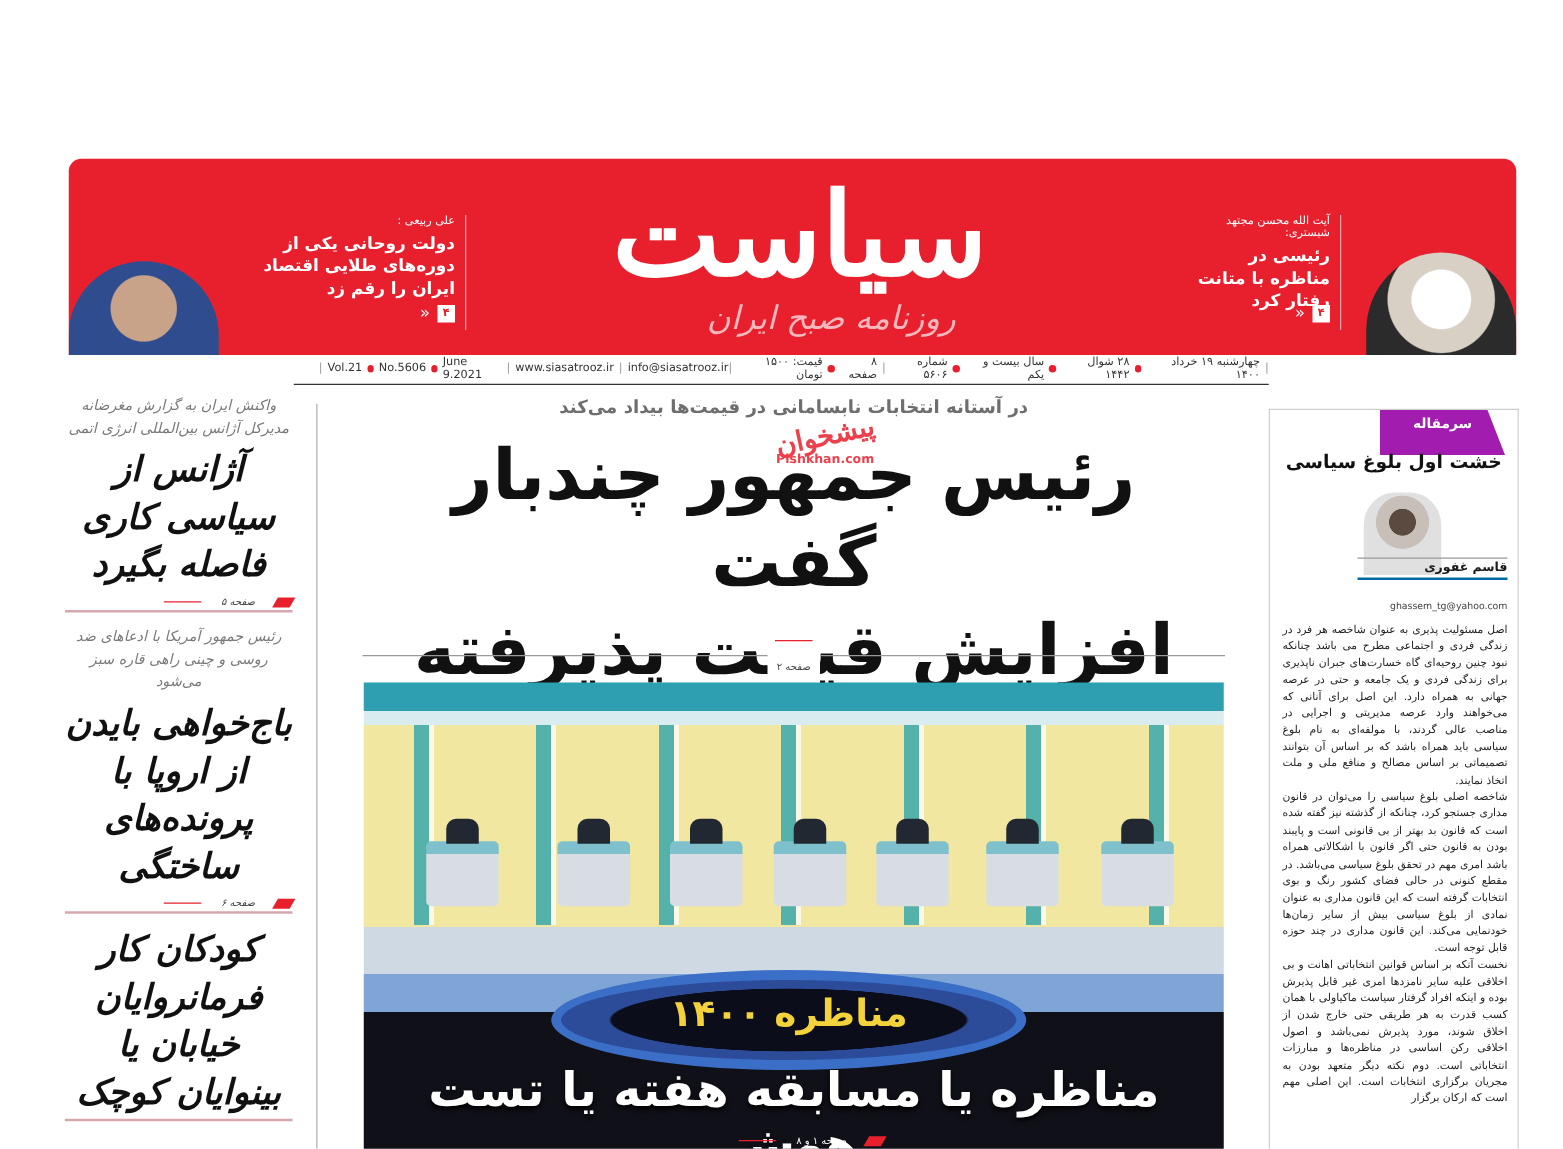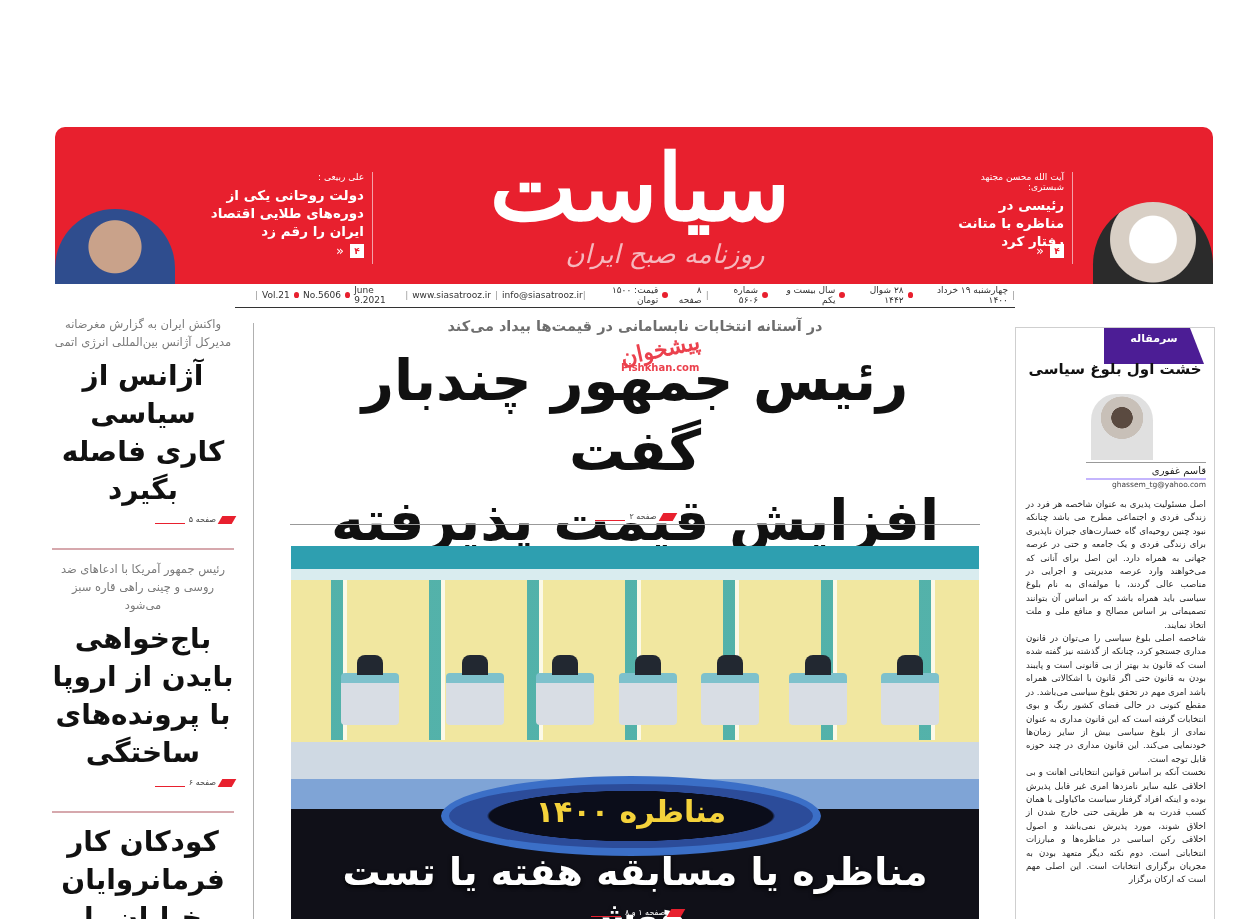--- a/index.html
+++ b/index.html
@@ -46,37 +46,37 @@
   }
   .infobar .fa { direction: rtl; display: flex; gap: 4px; align-items: center; }
   .infobar .en { direction: ltr; display: flex; gap: 4px; align-items: center; }
   .dot { width: 6px; height: 6px; border-radius: 50%; background: #e8202e; display: inline-block; }
   .sep { color: #999999; }
   .rule-top { position: absolute; left: 235px; top: 307px; width: 780px; height: 1px; background: #333333; }
 
   
   .left-col { position: absolute; left: 52px; top: 315px; width: 182px; direction: rtl; text-align: center; }
   .vrule-left { position: absolute; left: 253px; top: 323px; width: 1px; height: 596px; background: #b0b0b0; }
-  .story { position: relative; padding-bottom: 24px; border-bottom: 2px solid #d6a8ad; margin-bottom: 10px; }
+  .story { position: relative; padding-bottom: 2px; border-bottom: 2px solid #d6a8ad; margin-bottom: 10px; font-style: italic; }
   .story .kicker { font-size: 11.5px; color: #7a7a7a; line-height: 18px; }
   .story .title { font-size: 28px; font-weight: bold; line-height: 38px; color: #111111; margin-top: 6px; }
-  .pref { display: flex; align-items: flex-end; justify-content: flex-end; gap: 4px; direction: ltr; margin-top: 6px; font-size: 8px; color: #444444; }
+  .pref { display: flex; align-items: center; justify-content: flex-end; gap: 16px; direction: ltr; margin-top: 6px; font-size: 8px; color: #444444; }
   .pref .flag { width: 14px; height: 8px; background: #e8202e; transform: skewX(-30deg); }
   .pref .line { width: 30px; height: 1px; background: #e8202e; }
 
   
   .center { position: absolute; left: 290px; top: 318px; width: 690px; direction: rtl; text-align: center; }
   .center .kicker { font-size: 14.5px; color: #6e6e6e; font-weight: bold; }
   .center .lead { font-size: 56px; font-weight: bold; line-height: 70px; color: #111111; margin-top: 12px; }
   .watermark { position: absolute; left: 330px; top: 18px; color: #e8202e; opacity: 0.85; text-align: center; }
   .watermark .fa { font-size: 22px; font-weight: bold; font-family: "DejaVu Serif", serif; transform: rotate(-12deg); }
   .watermark .en { font-size: 10px; font-weight: bold; direction: ltr; }
   .center-pref { position: absolute; left: 290px; top: 512px; width: 690px; display: flex; align-items: center; justify-content: center; }
   .center-pref .rule { position: absolute; left: 0; right: 0; top: 12px; height: 1px; background: #999999; }
-  .center-pref .pref { position: relative; background: #ffffff; padding: 0 6px; margin-top: 0; }
+  .center-pref .pref { position: relative; background: #ffffff; padding: 0 6px; margin-top: 0; flex-direction: column; }
 
   .photo-main {
     position: absolute; left: 291px; top: 546px; width: 688px; height: 376px; overflow: hidden;
     background: linear-gradient(180deg, #2e9fb0 0 6%, #d9ecef 6% 9%, #f1e7a0 9% 52%, #cfd9e3 52% 62%, #7fa4d6 62% 70%, #101018 70%);
   }
   .photo-main .stripes {
     position: absolute; left: 0; right: 0; top: 34px; height: 160px;
     background: repeating-linear-gradient(90deg, transparent 0 40px, #1fa0ad 40px 52px, #ffffff 52px 56px, transparent 56px 98px);
     opacity: 0.75;
   }
@@ -88,24 +88,24 @@
   }
   .stage-ring .logo-txt { position: absolute; left: 0; right: 0; top: 10px; text-align: center; font-size: 30px; font-weight: bold; color: #f4d23b; direction: rtl; }
   .photo-main .overlay-title {
     position: absolute; left: 0; right: 0; top: 304px; text-align: center; direction: rtl;
     font-size: 38px; font-weight: bold; color: #ffffff; text-shadow: 0 2px 4px #000000;
   }
   .photo-main .pref { position: absolute; left: 300px; top: 356px; color: #ffffff; }
 
   
   .editorial { position: absolute; left: 1015px; top: 327px; width: 200px; height: 592px; border: 1px solid #cfcfcf; border-bottom: none; direction: rtl; }
-  .ed-tag { position: absolute; right: 10px; top: 0; width: 100px; height: 36px; background: #4c1d95; color: #ffffff; font-size: 11px; font-weight: bold; text-align: center; line-height: 22px; clip-path: polygon(0 0, 86% 0, 100% 100%, 0 100%); }
+  .ed-tag { position: absolute; right: 10px; top: 0; width: 100px; height: 36px; background: #a21caf; color: #ffffff; font-size: 11px; font-weight: bold; text-align: center; line-height: 22px; clip-path: polygon(0 0, 86% 0, 100% 100%, 0 100%); }
   .ed-title { position: absolute; right: 0; left: 0; top: 32px; text-align: center; font-size: 15px; font-weight: bold; color: #111111; }
   .ed-photo { position: absolute; left: 75px; top: 66px; width: 62px; height: 66px; border-radius: 40% 40% 0 0; background: radial-gradient(circle at 50% 36%, #5a4a40 0 20%, #c8c0b8 21% 40%, #e0e0e0 41%); }
-  .ed-author { position: absolute; left: 70px; right: 8px; top: 134px; border-top: 1px solid #999999; border-bottom: 2px solid #c4b5fd; padding: 2px 0; font-size: 10px; font-weight: normal; text-align: right; }
+  .ed-author { position: absolute; left: 70px; right: 8px; top: 118px; border-top: 1px solid #999999; border-bottom: 2px solid #0369a1; padding: 2px 0; font-size: 10px; font-weight: bold; text-align: right; }
   .ed-email { position: absolute; left: 70px; right: 8px; top: 152px; font-size: 7.5px; color: #444444; direction: ltr; text-align: right; }
   .ed-body { position: absolute; left: 10px; right: 8px; top: 170px; font-size: 8.6px; line-height: 13.4px; text-align: justify; color: #222222; }
   .ed-body p { margin-bottom: 0; }
 </style>
 </head>
 <body>
 
 <div class="page">
 
   <div class="masthead">

